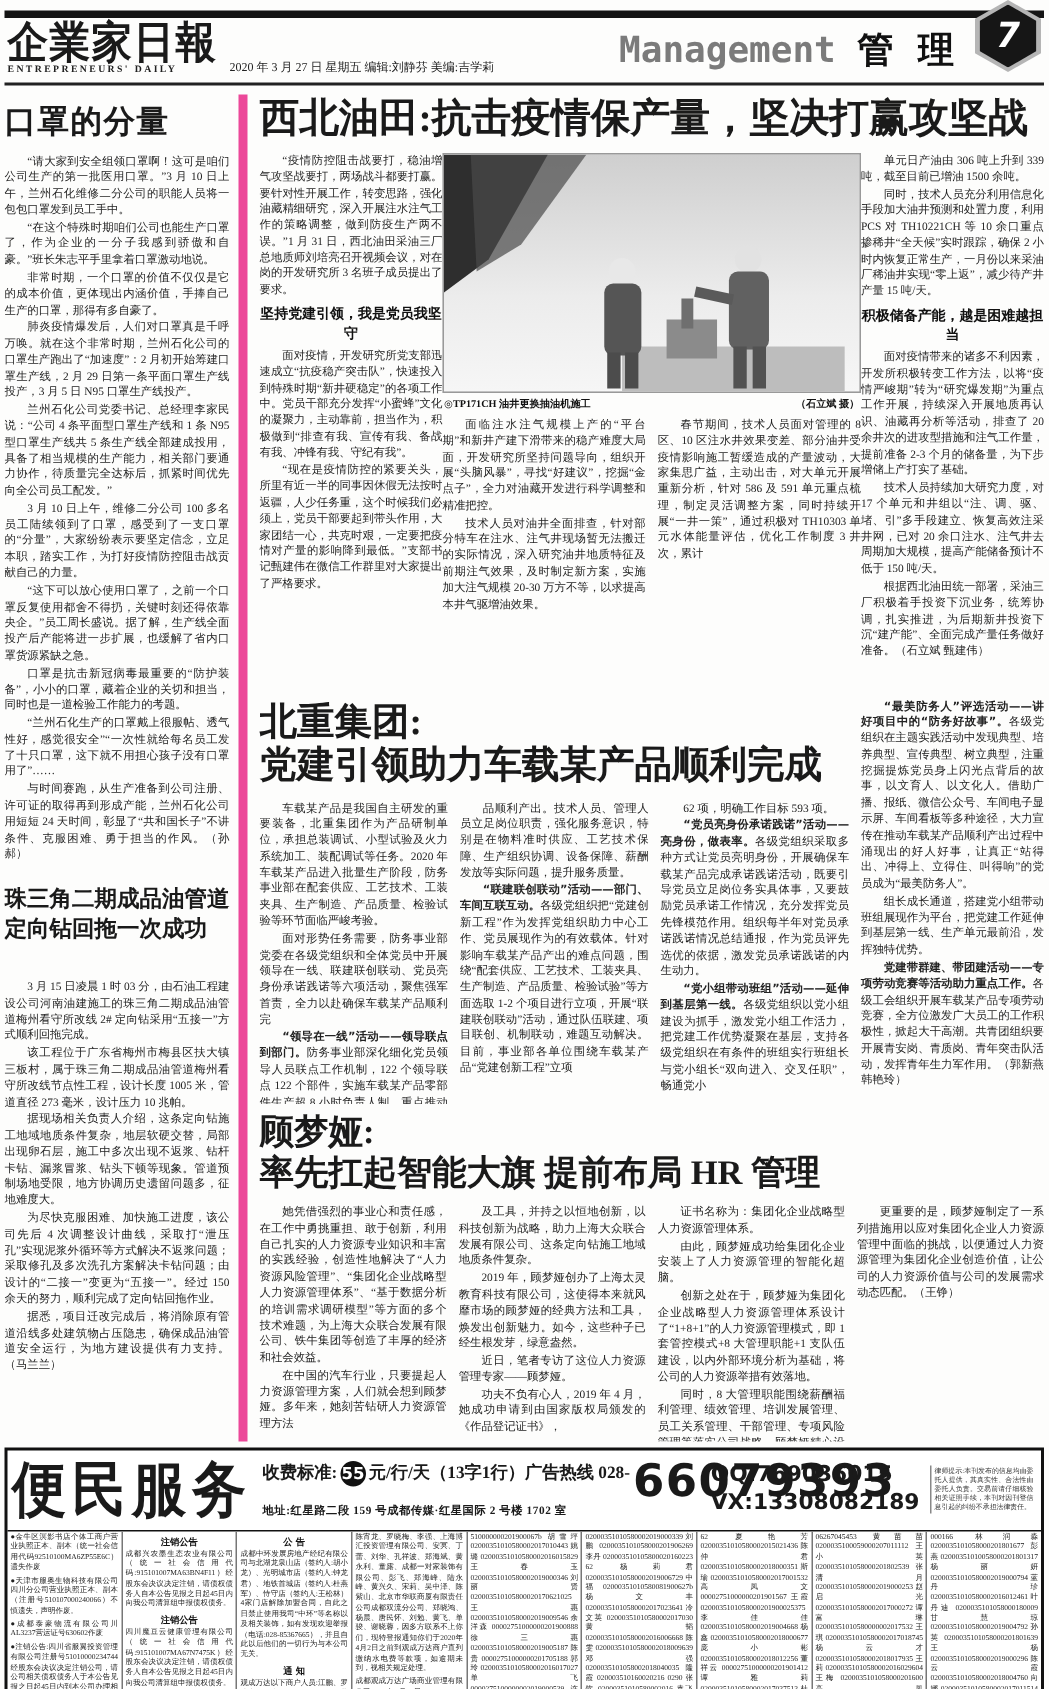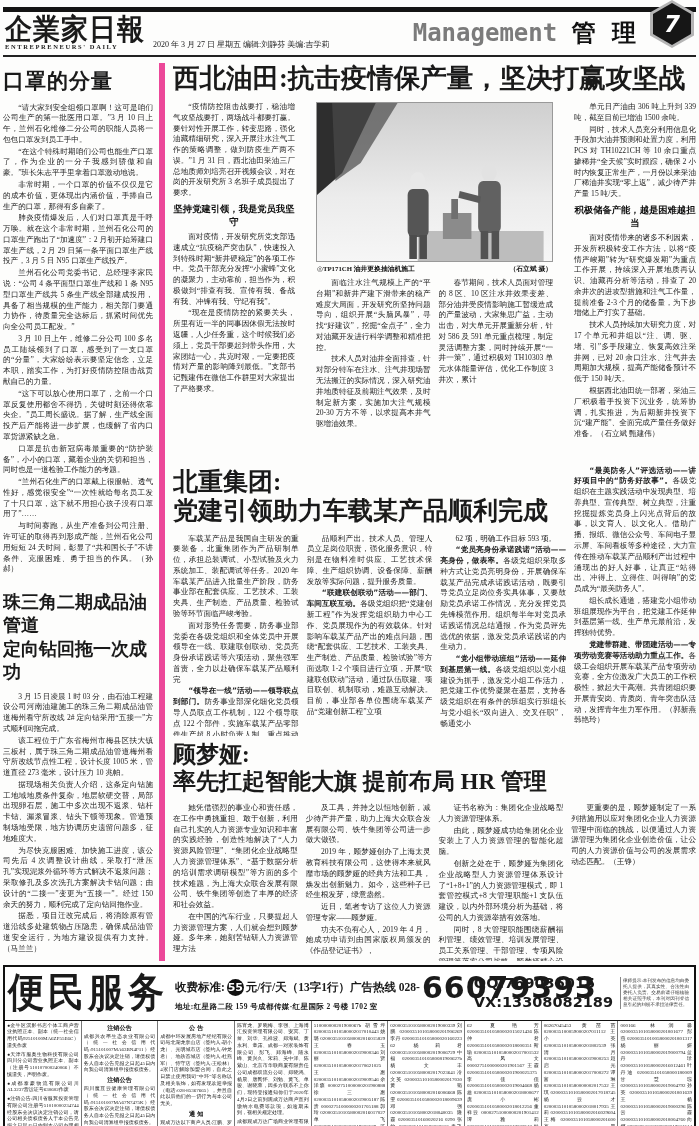--- a/index.html
+++ b/index.html
@@ -24,25 +24,25 @@
   .header-rule{height:2px;background:#222;margin:1px 0 6px;}
   
   .page-body{display:flex;}
   .left-col{width:150px;flex:none;border-right:6px solid #ec4899;padding-right:6px;overflow:hidden;height:898px;}
   .main-col{flex:1;min-width:0;padding-left:8px;overflow:hidden;height:898px;}
   .para{margin:0 0 1px;text-indent:2em;text-align:justify;font-size:7.6px;line-height:1.42;color:#232323;}
   .para b{font-family:"DejaVu Sans","Liberation Sans",sans-serif;font-weight:bold;}
   .subhead{font-family:"DejaVu Sans","Liberation Sans",sans-serif;font-size:9.3px;text-align:center;margin:4px 0 3px;font-weight:bold;color:#111;}
   
   .a1-title{font-size:21px;margin:4px 0 8px;font-weight:bold;letter-spacing:1px;}
-  .a2-title{font-size:18px;font-weight:bold;line-height:1.3;margin:16px 0 7px;}
+  .a2-title{font-size:15px;font-weight:bold;line-height:1.3;margin:16px 0 23px;}
   
   .art-xibei{height:397px;overflow:hidden;}
   .xb-headline{font-size:26.5px;font-weight:bold;margin:0 0 9px;line-height:1.15;white-space:nowrap;}
-  .xb-body{display:flex;gap:21px;}
+  .xb-body{display:flex;gap:0;}
   .xb-col{width:122px;flex:none;}
   .xb-mid{flex:1;min-width:0;}
   .photo{height:158px;border:1px solid #999;position:relative;overflow:hidden;background:#ddd;}
   .photo svg{display:block;width:100%;height:100%;}
   .caption{display:flex;justify-content:space-between;font-size:6.8px;font-weight:bold;margin:2px 1px 4px;color:#111;}
   .xb-mid-cols{display:flex;gap:8px;}
   .xb-mid-cols>div{flex:1;min-width:0;}
   
   .art-bz{height:276px;overflow:hidden;display:flex;gap:8px;}
   .bz-left{flex:1;min-width:0;}
@@ -55,21 +55,21 @@
   .art-gu{height:225px;overflow:hidden;}
   .gu-h1{font-size:23px;margin:6px 0 0;font-weight:bold;line-height:1.1;}
   .gu-h2{font-size:23px;margin:2px 0 9px;font-weight:bold;line-height:1.1;white-space:nowrap;}
   .gu-cols{display:flex;gap:8px;}
   .gu-cols>div{flex:1;min-width:0;}
   
   .ads{border:2px solid #111;margin-top:4px;background:#fff;}
   .ads-banner{display:flex;align-items:center;border-bottom:1px solid #111;padding:2px 3px;gap:7px;}
   .ads-title{font-size:36px;font-weight:bold;letter-spacing:4px;white-space:nowrap;transform:scaleY(1.12);font-family:"DejaVu Serif",serif;}
   .ads-mid{flex:1;min-width:0;}
-  .ads-line1{font-size:11.5px;font-weight:bold;white-space:nowrap;display:flex;align-items:center;gap:2px;}
+  .ads-line1{font-size:11.5px;font-weight:bold;white-space:nowrap;display:flex;gap:2px;}
   .price-circle{display:inline-flex;width:17px;height:17px;border-radius:50%;background:#111;color:#fff;align-items:center;justify-content:center;font-size:11px;font-weight:bold;flex:none;font-family:"DejaVu Sans",sans-serif;}
   .ads-phone{font-size:30px;font-weight:bold;letter-spacing:1px;font-family:"DejaVu Sans",sans-serif;line-height:.9;}
   .ads-addr{font-size:7.5px;font-weight:bold;letter-spacing:.4px;margin-top:1px;}
   .ads-contact{font-size:14.5px;font-weight:bold;line-height:1.3;white-space:nowrap;font-family:"DejaVu Sans",sans-serif;}
   .ads-notice{width:66px;flex:none;font-size:4.6px;line-height:1.35;border-left:1px solid #888;padding:1px 2px;color:#333;text-align:justify;}
   .ads-cols{display:flex;height:118px;overflow:hidden;}
   .ad-col{flex:1;min-width:0;border-right:1px solid #777;padding:2px;overflow:hidden;}
   .ad-col:last-child{border-right:none;}
   .ad-col .para{font-size:5px;line-height:1.35;text-indent:0;margin:0 0 2px;color:#222;}
   .ad-col .subhead{font-size:6.2px;margin:1px 0;}
@@ -218,21 +218,21 @@
 
       <article class="art-gu">
         <h2 class="gu-h1">顾梦娅:</h2>
         <h2 class="gu-h2">率先扛起智能大旗 提前布局 HR 管理</h2>
         <div class="gu-cols">
           <div>
               <p class="para">她凭借强烈的事业心和责任感，在工作中勇挑重担、敢于创新，利用自己扎实的人力资源专业知识和丰富的实践经验，创造性地解决了“人力资源风险管理”、“集团化企业战略型人力资源管理体系”、“基于数据分析的培训需求调研模型”等方面的多个技术难题，为上海大众联合发展有限公司、铁牛集团等创造了丰厚的经济和社会效益。</p>
               <p class="para">在中国的汽车行业，只要提起人力资源管理方案，人们就会想到顾梦娅。多年来，她刻苦钻研人力资源管理方法</p>
             </div>
           <div>
-              <p class="para">及工具，并持之以恒地创新，减少待产井产量，助力上海大众联合发展有限公司、铁牛集团等公司进一步做大做强。</p>
+              <p class="para">及工具，并持之以恒地创新，以科技创新为战略，助力上海大众联合发展有限公司、这条定向钻施工地域地质条件复杂。</p>
               <p class="para">2019 年，顾梦娅创办了上海太灵教育科技有限公司，这使得本来就风靡市场的顾梦娅的经典方法和工具，焕发出创新魅力。如今，这些种子已经生根发芽，绿意盎然。</p>
               <p class="para">近日，笔者专访了这位人力资源管理专家——顾梦娅。</p>
               <p class="para">功夫不负有心人，2019 年 4 月，她成功申请到由国家版权局颁发的《作品登记证书》，</p>
             </div>
           <div>
               <p class="para">证书名称为：集团化企业战略型人力资源管理体系。</p>
               <p class="para">由此，顾梦娅成功给集团化企业安装上了人力资源管理的智能化超脑。</p>
               <p class="para">创新之处在于，顾梦娅为集团化企业战略型人力资源管理体系设计了“1+8+1”的人力资源管理模式，即 1 套管控模式+8 大管理职能+1 支队伍建设，以内外部环境分析为基础，将公司的人力资源举措有效落地。</p>
               <p class="para">同时，8 大管理职能围绕薪酬福利管理、绩效管理、培训发展管理、员工关系管理、干部管理、专项风险管理等落实公司战略。顾梦娅精心设计管理流程和应对策略，将这 8 大职能作用最大化。</p>
             </div>

